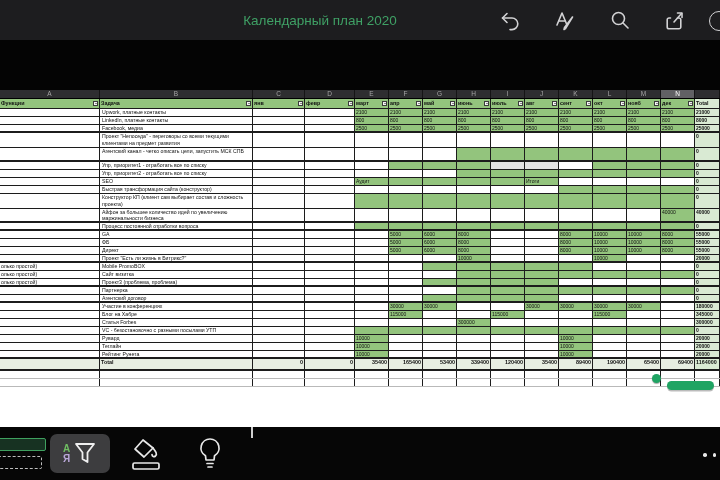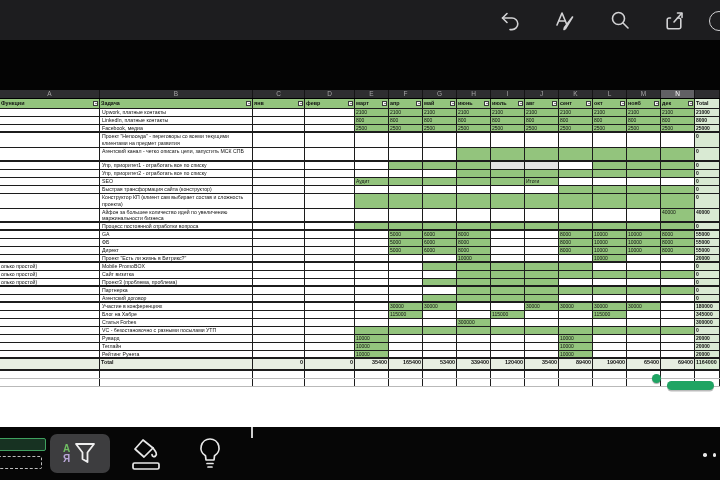--- a/index.html
+++ b/index.html
@@ -63,20 +63,21 @@
   .btool svg{stroke:#e8e8e8;fill:none;stroke-width:1.7;stroke-linecap:round;stroke-linejoin:round;}
   .bucket{left:128px;}
   .bulb{left:192px;}
   .more-dots{position:absolute;right:4px;top:26px;display:flex;gap:6px;}
   .more-dots i{width:3.5px;height:3.5px;border-radius:50%;background:#e8e8e8;display:block;}
 </style>
 </head>
 <body>
 
 <div class="topbar">
+  <div class="app-title">Календарный план 2020</div>
   <div class="top-icons">
     <div class="ticon">
       <svg width="22" height="22" viewBox="0 0 22 22">
         <path d="M8 4.5 L3.5 9 L8 13.5"></path>
         <path d="M3.5 9 H13 a5.8 5.8 0 0 1 0 11.6 H11"></path>
       </svg>
     </div>
     <div class="ticon">
       <svg width="22" height="22" viewBox="0 0 22 22">
         <path d="M3 16 L8 4 L13 16"></path>

